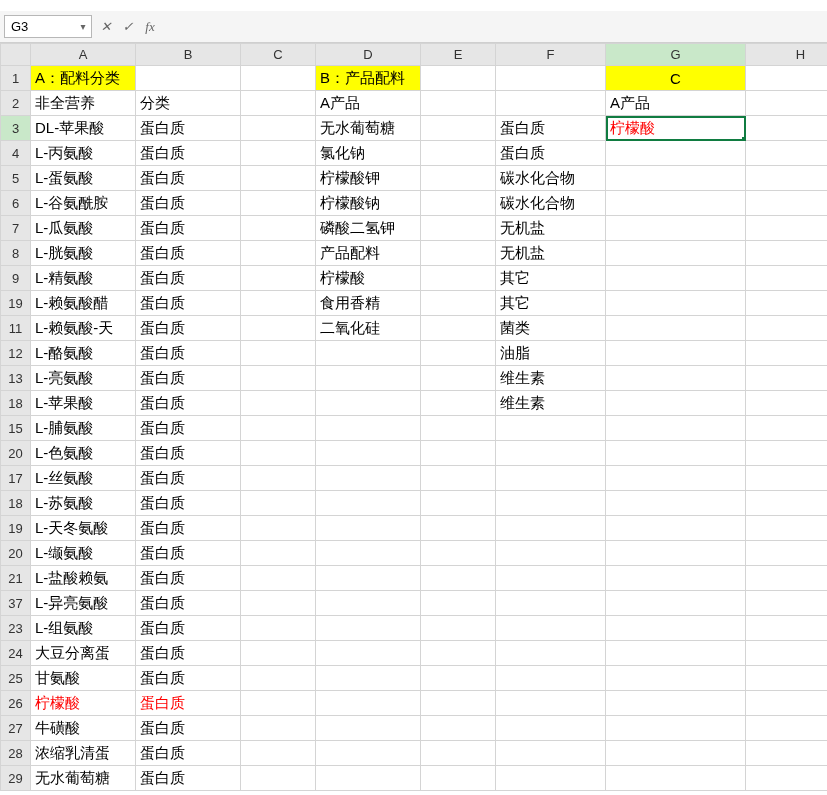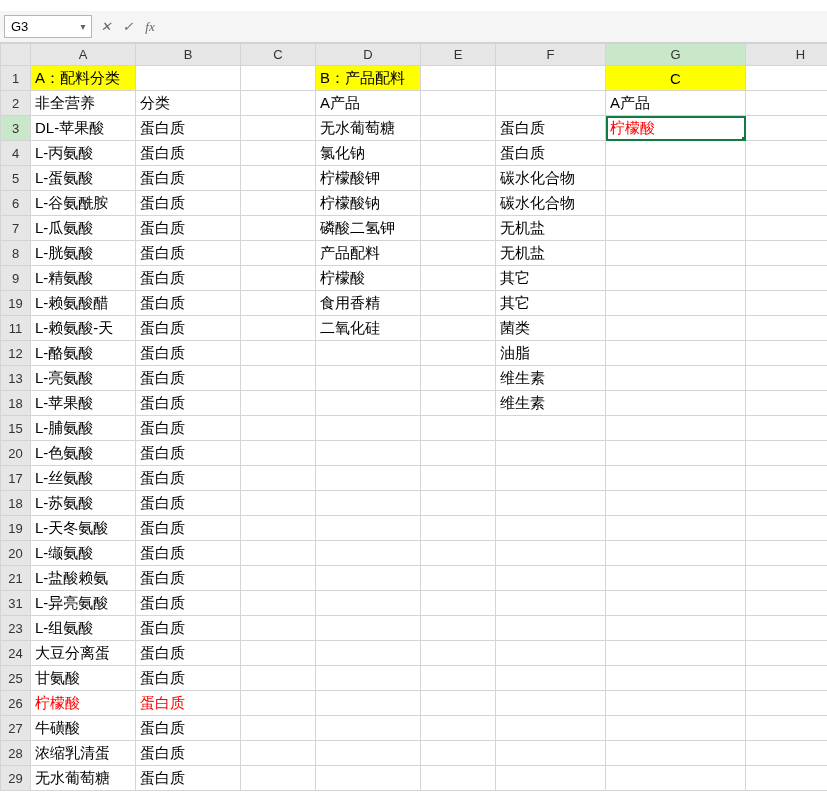--- a/index.html
+++ b/index.html
@@ -303,21 +303,21 @@
             <td class="cell col-A">L-盐酸赖氨</td>
             <td class="cell col-B">蛋白质</td>
             <td class="cell col-C"></td>
             <td class="cell col-D"></td>
             <td class="cell col-E"></td>
             <td class="cell col-F"></td>
             <td class="cell col-G"></td>
             <td class="cell col-H"></td>
           </tr>
           <tr>
-            <th class="rowhdr">31</th>
+            <th class="rowhdr">37</th>
             <td class="cell col-A">L-异亮氨酸</td>
             <td class="cell col-B">蛋白质</td>
             <td class="cell col-C"></td>
             <td class="cell col-D"></td>
             <td class="cell col-E"></td>
             <td class="cell col-F"></td>
             <td class="cell col-G"></td>
             <td class="cell col-H"></td>
           </tr>
           <tr>

